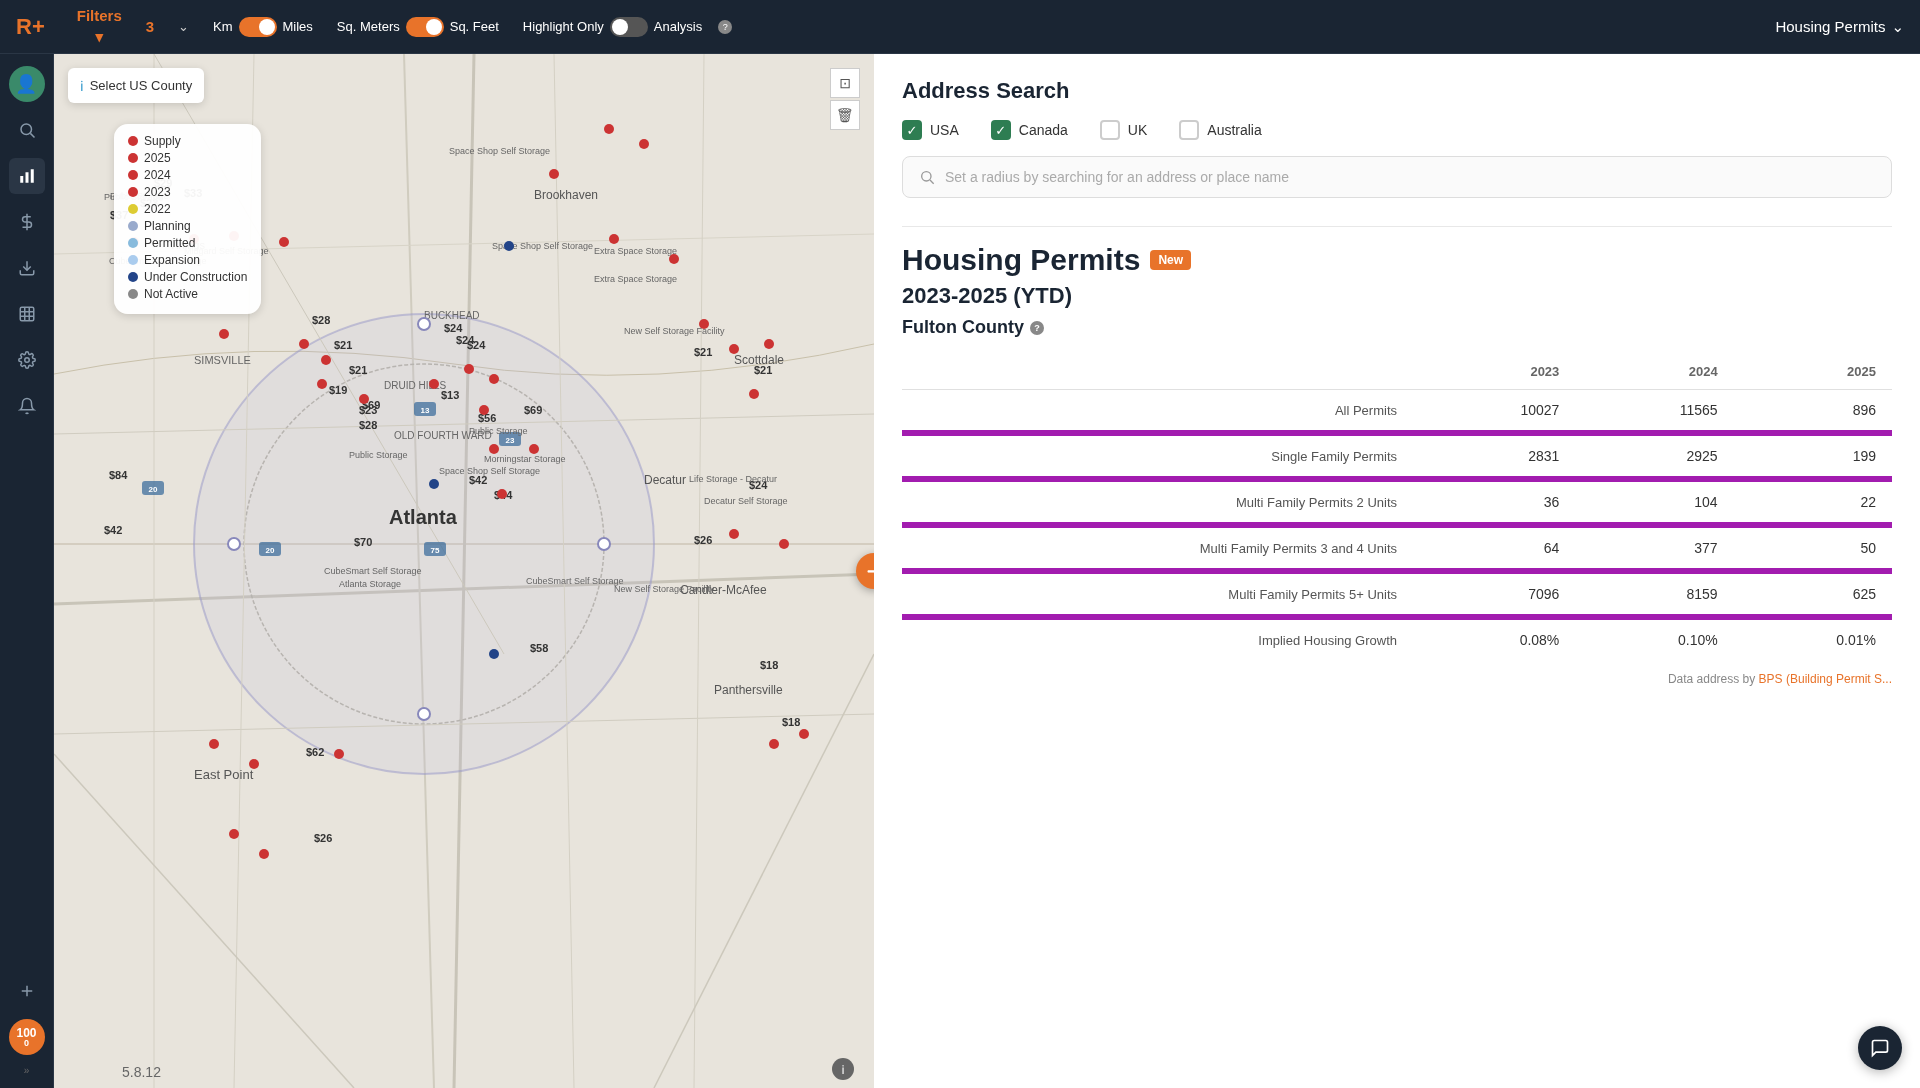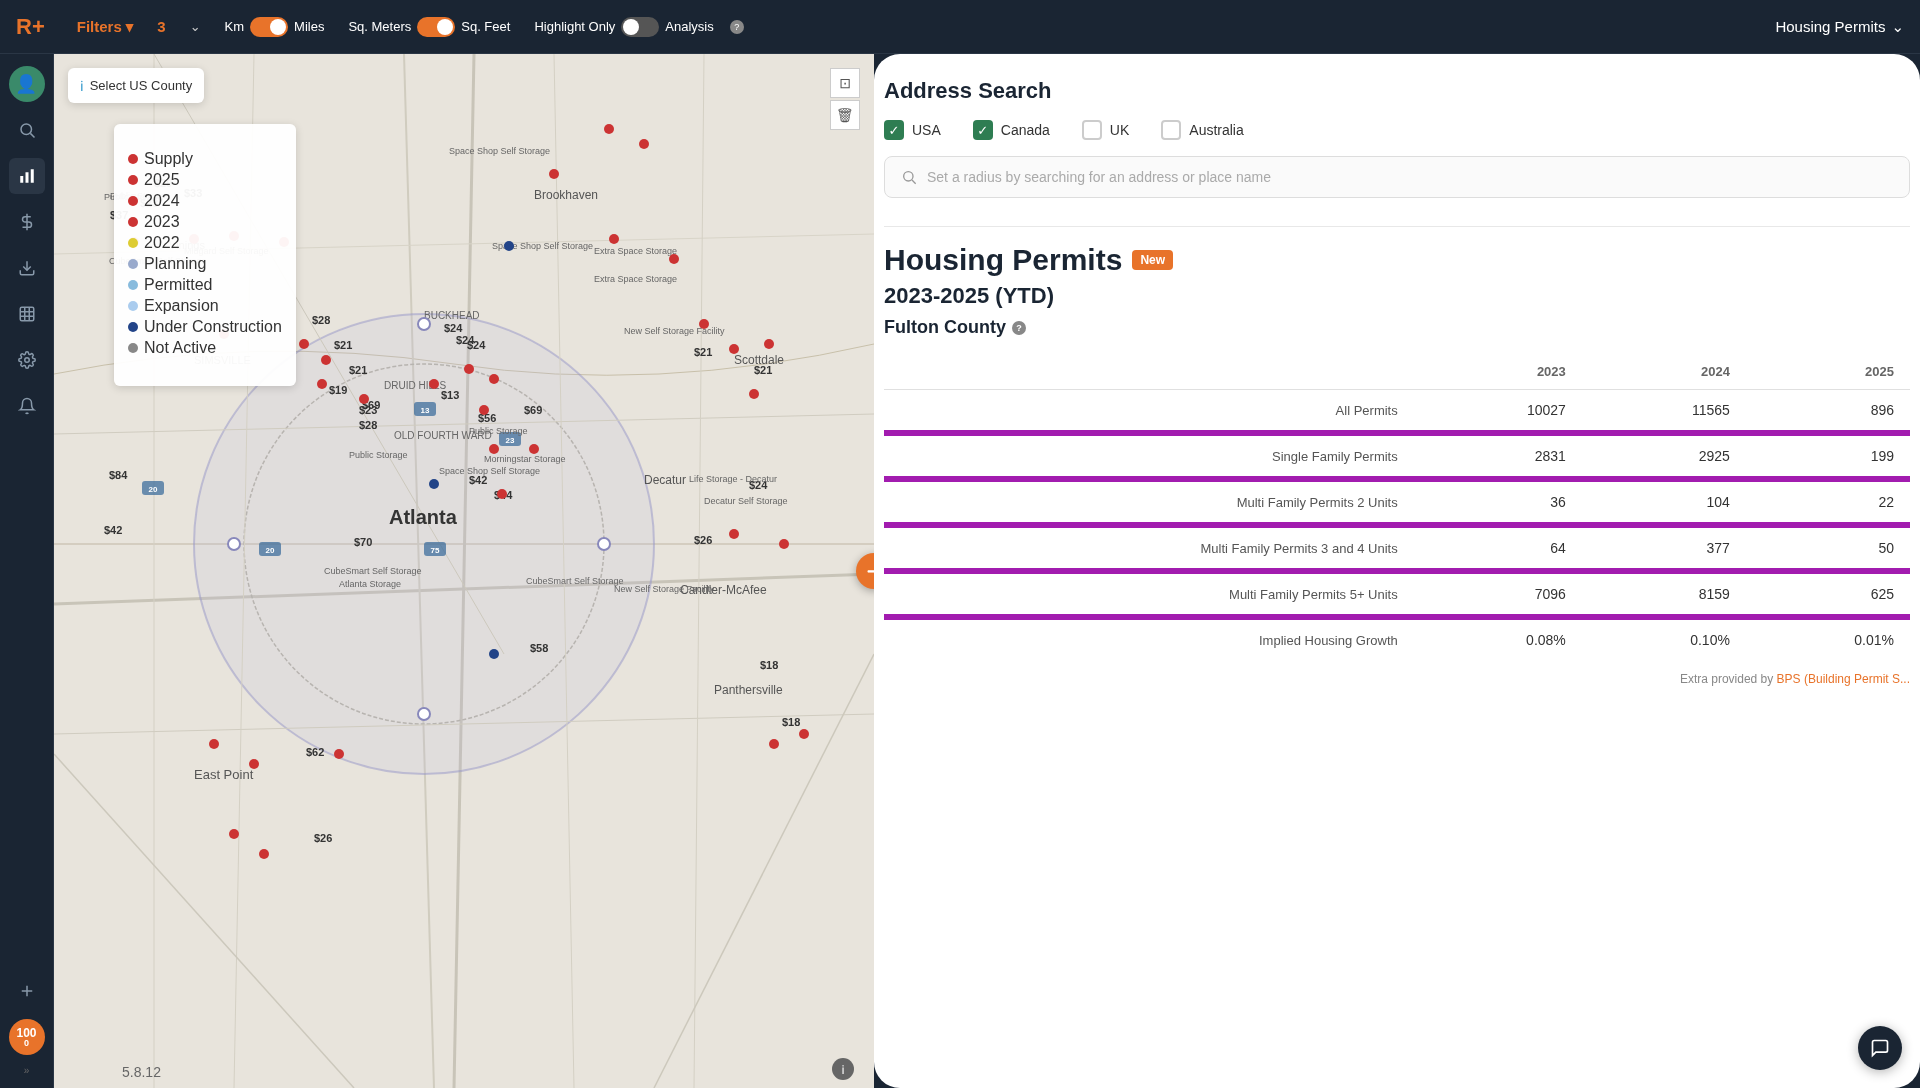--- a/index.html
+++ b/index.html
@@ -5,21 +5,21 @@
     * { margin: 0; padding: 0; box-sizing: border-box; }
     body { width: 1920px; height: 1088px; overflow: hidden; font-family: -apple-system, BlinkMacSystemFont, 'Segoe UI', sans-serif; background: #1a2533; }
 
     
     #topnav {
       position: absolute; top: 0; left: 0; right: 0; height: 54px;
       background: #1a2533; display: flex; align-items: center; padding: 0 16px; gap: 24px; z-index: 100;
       border-bottom: 1px solid #2a3645;
     }
     .logo { color: #e8732a; font-size: 22px; font-weight: 700; margin-right: 8px; }
-    .nav-btn-filters { color: #e8732a; font-size: 15px; font-weight: 600; cursor: pointer; display: flex; align-items: center; gap: 4px; }
+    .nav-btn-filters { color: #e8732a; font-size: 15px; font-weight: 600; cursor: pointer; display: flex; align-items: center; gap: 4px; flex-direction: column; }
     .nav-count { color: #e8732a; font-size: 15px; font-weight: 600; }
     .nav-chevron { color: #ccc; font-size: 13px; cursor: pointer; }
     .toggle-group { display: flex; align-items: center; gap: 6px; color: #fff; font-size: 13px; }
     .toggle { width: 38px; height: 20px; background: #e8732a; border-radius: 10px; position: relative; cursor: pointer; }
     .toggle-knob { width: 16px; height: 16px; background: #fff; border-radius: 50%; position: absolute; top: 2px; right: 2px; }
     .toggle-knob-left { left: 2px; right: auto; }
     .toggle-off { background: #555; }
     .highlight-group { display: flex; align-items: center; gap: 6px; color: #fff; font-size: 13px; }
     .analysis-label { display: flex; align-items: center; gap: 16px; color: #fff; font-size: 13px; }
     .info-circle { width: 14px; height: 14px; border-radius: 50%; background: #888; color: #fff; font-size: 9px; display: inline-flex; align-items: center; justify-content: center; }
@@ -58,40 +58,40 @@
       box-shadow: 0 2px 8px rgba(0,0,0,0.15); cursor: pointer; z-index: 10;
     }
     .map-controls-top-right {
       position: absolute; top: 14px; right: 14px; display: flex; flex-direction: column; gap: 2px; z-index: 10;
     }
     .map-ctrl-btn {
       width: 30px; height: 30px; background: #fff; border: 1px solid #ccc; cursor: pointer;
       display: flex; align-items: center; justify-content: center; font-size: 14px; color: #555;
     }
     .map-legend {
-      position: absolute; top: 14px; left: 200px; background: rgba(255,255,255,0.95); border-radius: 6px;
-      padding: 26px 14px; font-size: 16px; color: #333; box-shadow: 0 2px 8px rgba(0,0,0,0.15); z-index: 10;
+      position: absolute; top: 14px; left: 200px; background: rgba(255,255,255,0.95); border-radius: 14px;
+      padding: 10px 14px; font-size: 12px; color: #333; box-shadow: 0 2px 8px rgba(0,0,0,0.15); z-index: 10;
     }
     .legend-item { display: flex; align-items: center; gap: 6px; margin-bottom: 3px; }
     .legend-dot { width: 10px; height: 10px; border-radius: 50%; }
 
     .map-nav-arrow {
       position: absolute; right: -18px; top: 50%; transform: translateY(-50%);
       width: 36px; height: 36px; background: #e8732a; border-radius: 50%;
       display: flex; align-items: center; justify-content: center; color: #fff;
       font-size: 18px; cursor: pointer; z-index: 20; box-shadow: 0 2px 8px rgba(0,0,0,0.3);
     }
 
     .map-version { position: absolute; bottom: 8px; left: 68px; font-size: 14px; color: #666; z-index: 10; }
     .map-info-btn { position: absolute; bottom: 8px; right: 20px; z-index: 10; }
 
     
     #right-panel {
       position: absolute; top: 54px; right: 0; width: 1046px; height: calc(100% - 54px);
-      background: #fff; overflow-y: auto; padding: 24px 10px; border-radius: 26px;
+      background: #fff; overflow-y: auto; padding: 24px 28px;
     }
 
     
     .address-search-section { margin-bottom: 28px; }
     .section-title { font-size: 22px; font-weight: 600; color: #1a2533; margin-bottom: 16px; }
     .country-checkboxes { display: flex; gap: 32px; margin-bottom: 16px; align-items: center; }
     .country-check { display: flex; align-items: center; gap: 8px; font-size: 14px; color: #333; cursor: pointer; }
     .check-box { width: 20px; height: 20px; border-radius: 4px; display: flex; align-items: center; justify-content: center; font-size: 13px; color: #fff; }
     .check-box.checked { background: #2e7d52; }
     .check-box.unchecked { background: #fff; border: 2px solid #ccc; }
@@ -551,21 +551,21 @@
           <tr>
             <td>Implied Housing Growth</td>
             <td>0.08%</td>
             <td>0.10%</td>
             <td>0.01%</td>
           </tr>
         </tbody>
     </table>
 
     <div class="data-source">
-      <span>Extra provided by </span>
+      <span>Data address by </span>
       <a href="#">BPS (Building Permit S...</a>
     </div>
   </div>
 </div>
 
 <div class="chat-bubble">
   <svg width="20" height="20" viewBox="0 0 24 24" fill="none" stroke="currentColor" stroke-width="2">
     <path d="M21 15a2 2 0 0 1-2 2H7l-4 4V5a2 2 0 0 1 2-2h14a2 2 0 0 1 2 2z"></path>
   </svg>
 </div>

